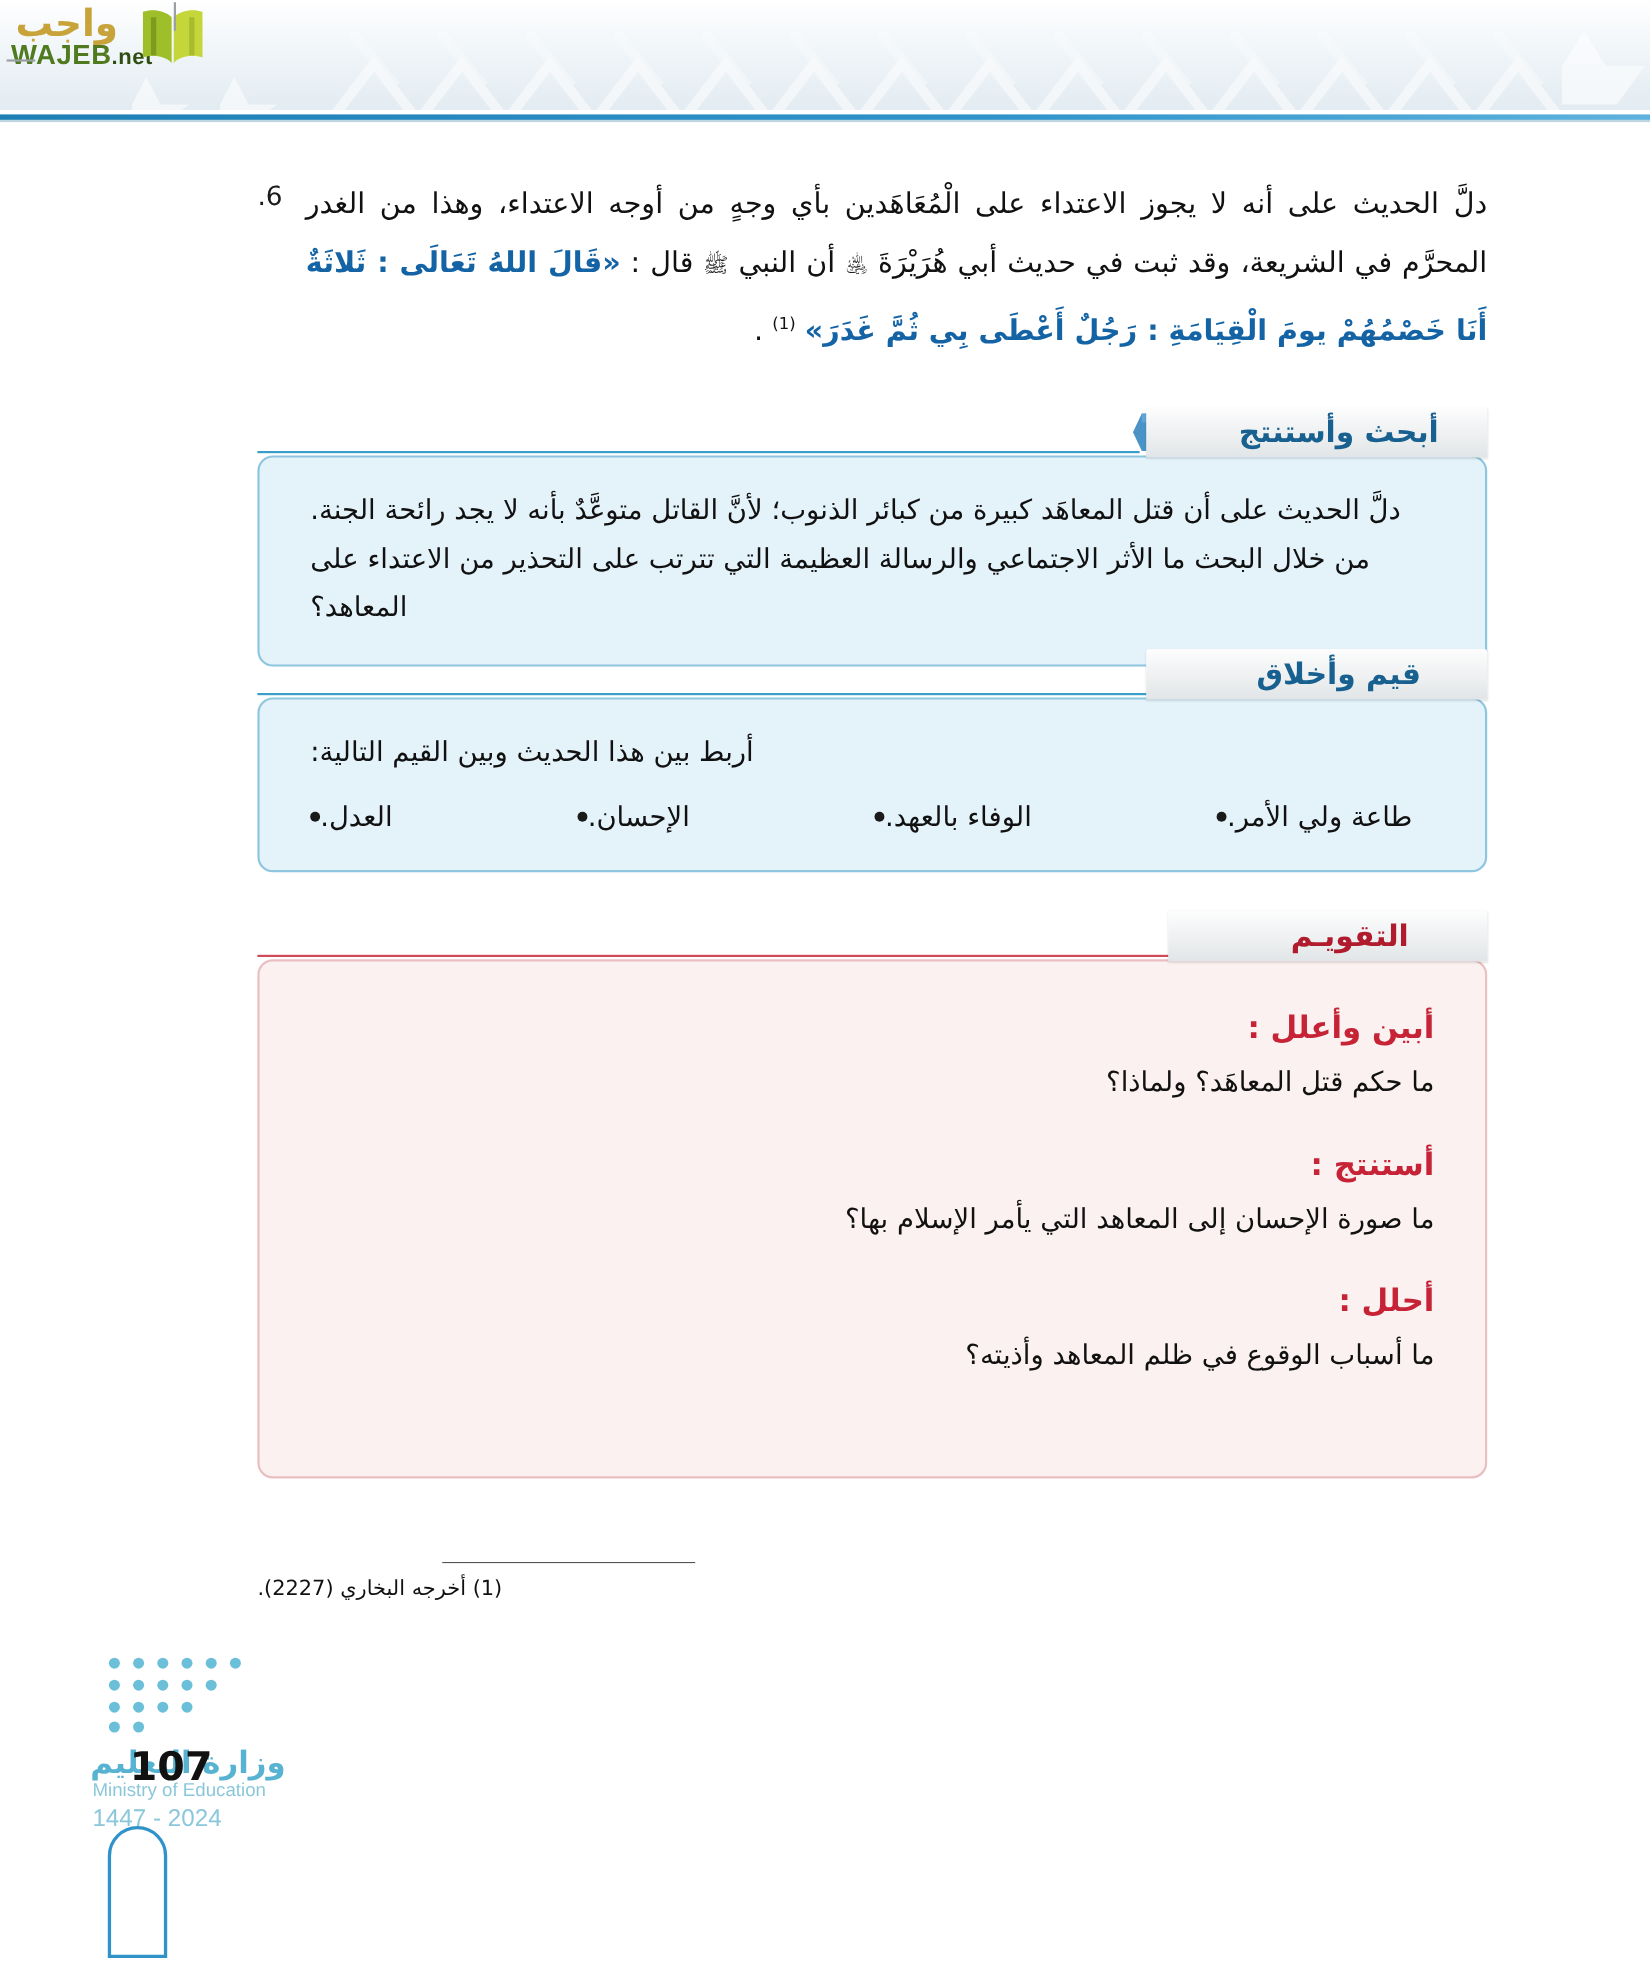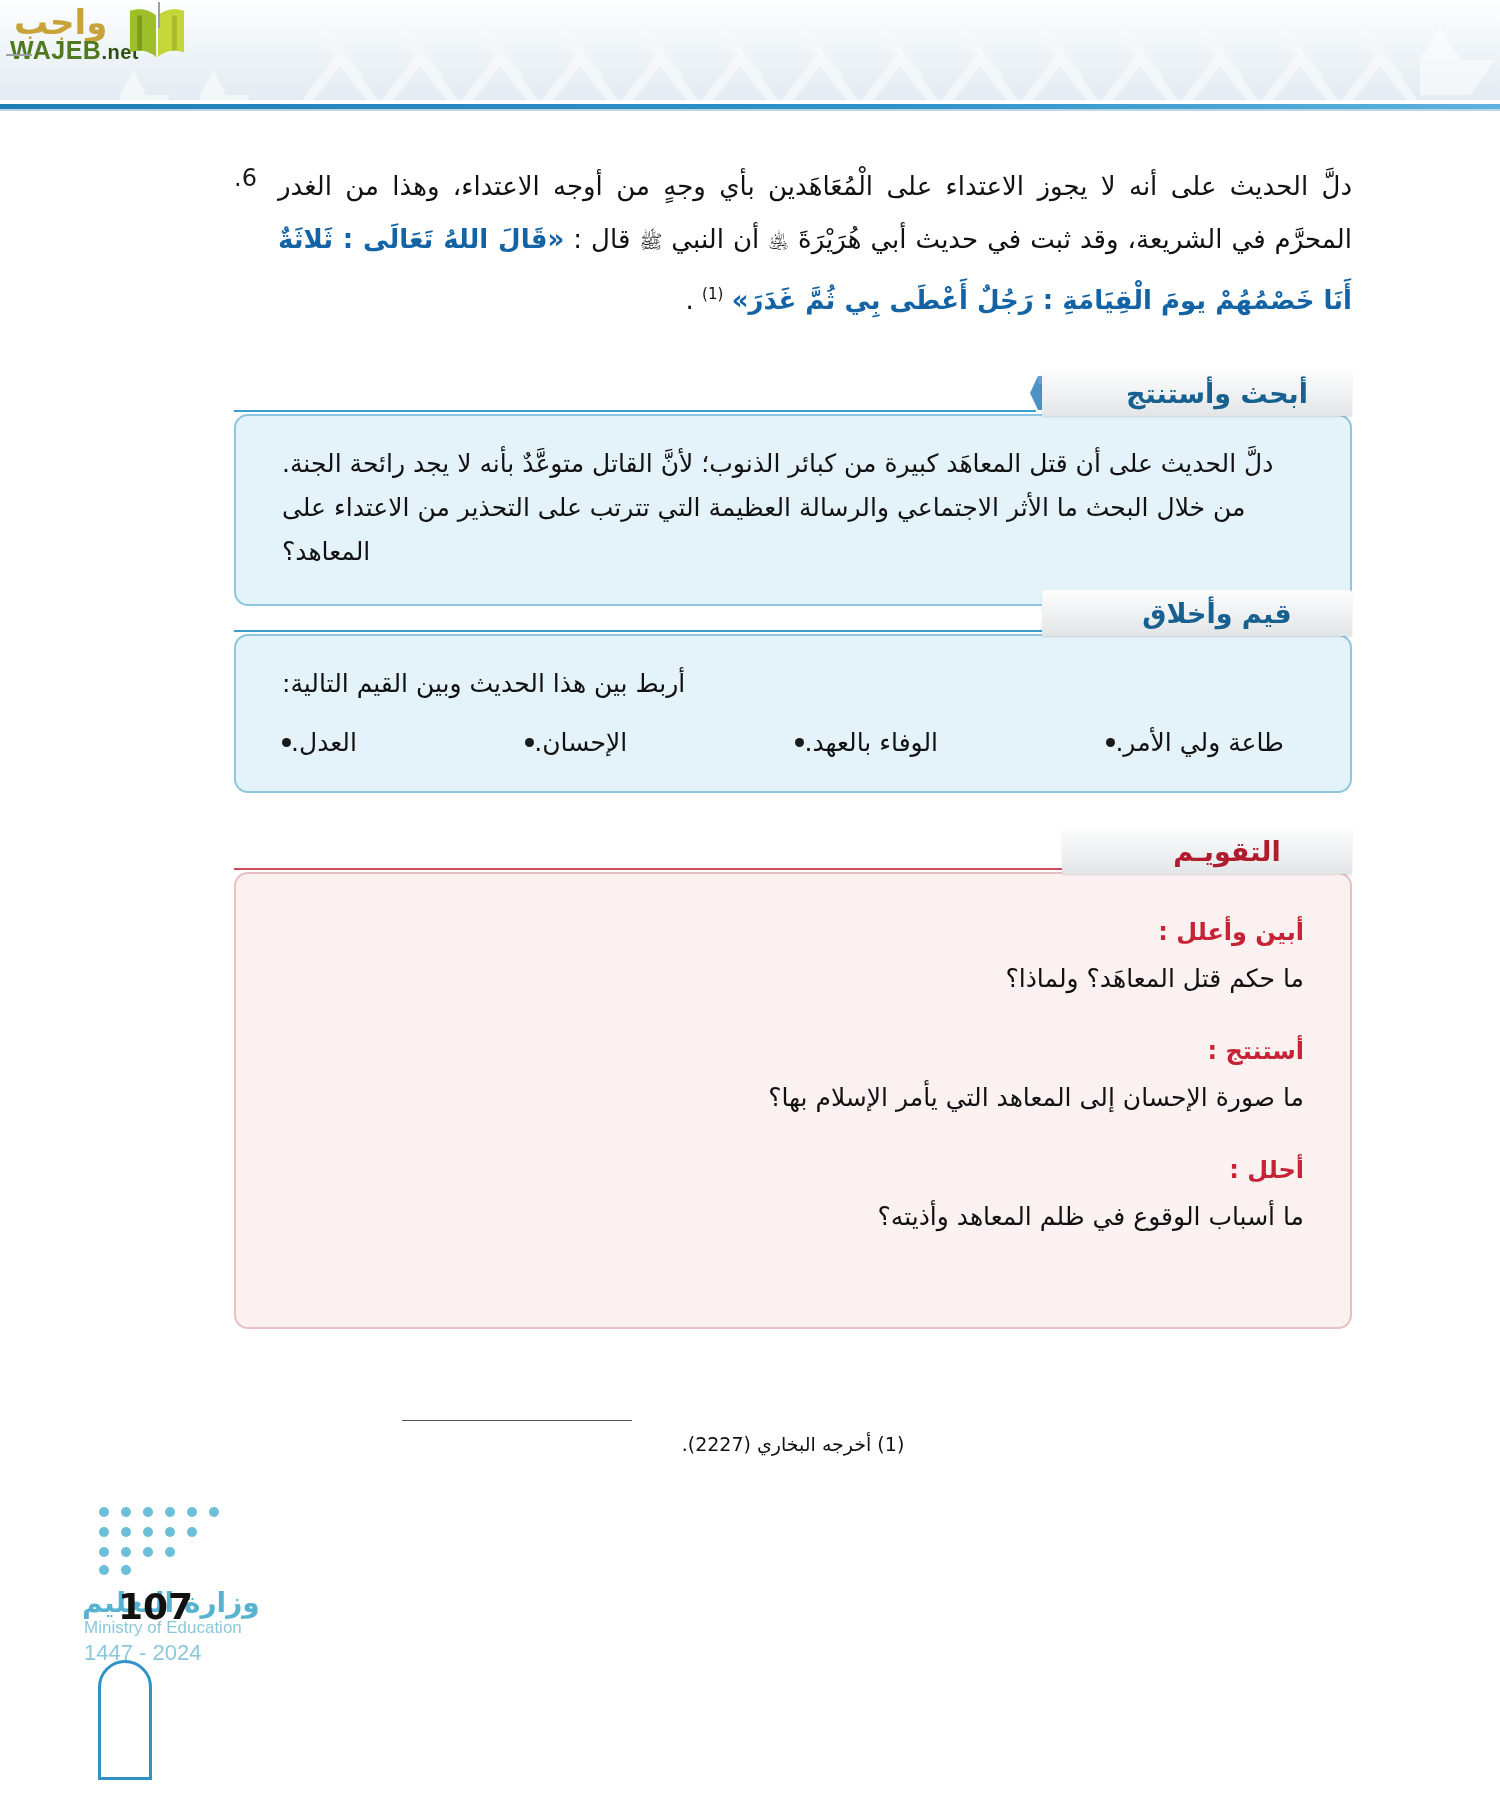--- a/index.html
+++ b/index.html
@@ -119,35 +119,35 @@
   }
   .bullet-item{
     display:flex;flex-direction:row-reverse;align-items:center;
     font-size:25px;color:#111;
     font-family:"DejaVu Sans","Liberation Serif",serif;
   }
   .dot{width:9px;height:9px;border-radius:50%;background:#1a1a1a;display:inline-block;}
 
   
   .q-label{
-    font-size:24px;font-weight:bold;color:#c62436;direction:rtl;text-align:right;
+    font-size:28px;font-weight:bold;color:#c62436;direction:rtl;text-align:right;
     font-family:"DejaVu Sans","Liberation Serif",serif;
   }
   .q-text{
     font-size:25px;color:#111;direction:rtl;text-align:right;margin-top:18px;
     font-family:"DejaVu Sans","Liberation Serif",serif;
   }
   .q-group{margin-bottom:44px;}
   .q-group:last-child{margin-bottom:6px;}
 
   
   .footnote-wrap{position:absolute;right:148px;top:1420px;width:1118px;direction:rtl;}
   .footnote-rule{width:230px;height:1px;background:#555;margin-right:720px;}
   .footnote-text{
-    font-size:19px;color:#111;margin-top:12px;text-align:center;
+    font-size:19px;color:#111;margin-top:12px;text-align:left;
     font-family:"DejaVu Sans","Liberation Serif",serif;
   }
 
   
   .moe{position:absolute;left:82px;top:1500px;width:280px;height:190px;}
   .moe-dots{position:absolute;left:10px;top:0;width:170px;height:80px;}
   .moe-ar{
     position:absolute;left:0px;top:86px;font-size:28px;color:#3aa6c9;font-weight:bold;
     font-family:"DejaVu Sans","Liberation Sans",sans-serif;white-space:nowrap;opacity:.85;
   }

